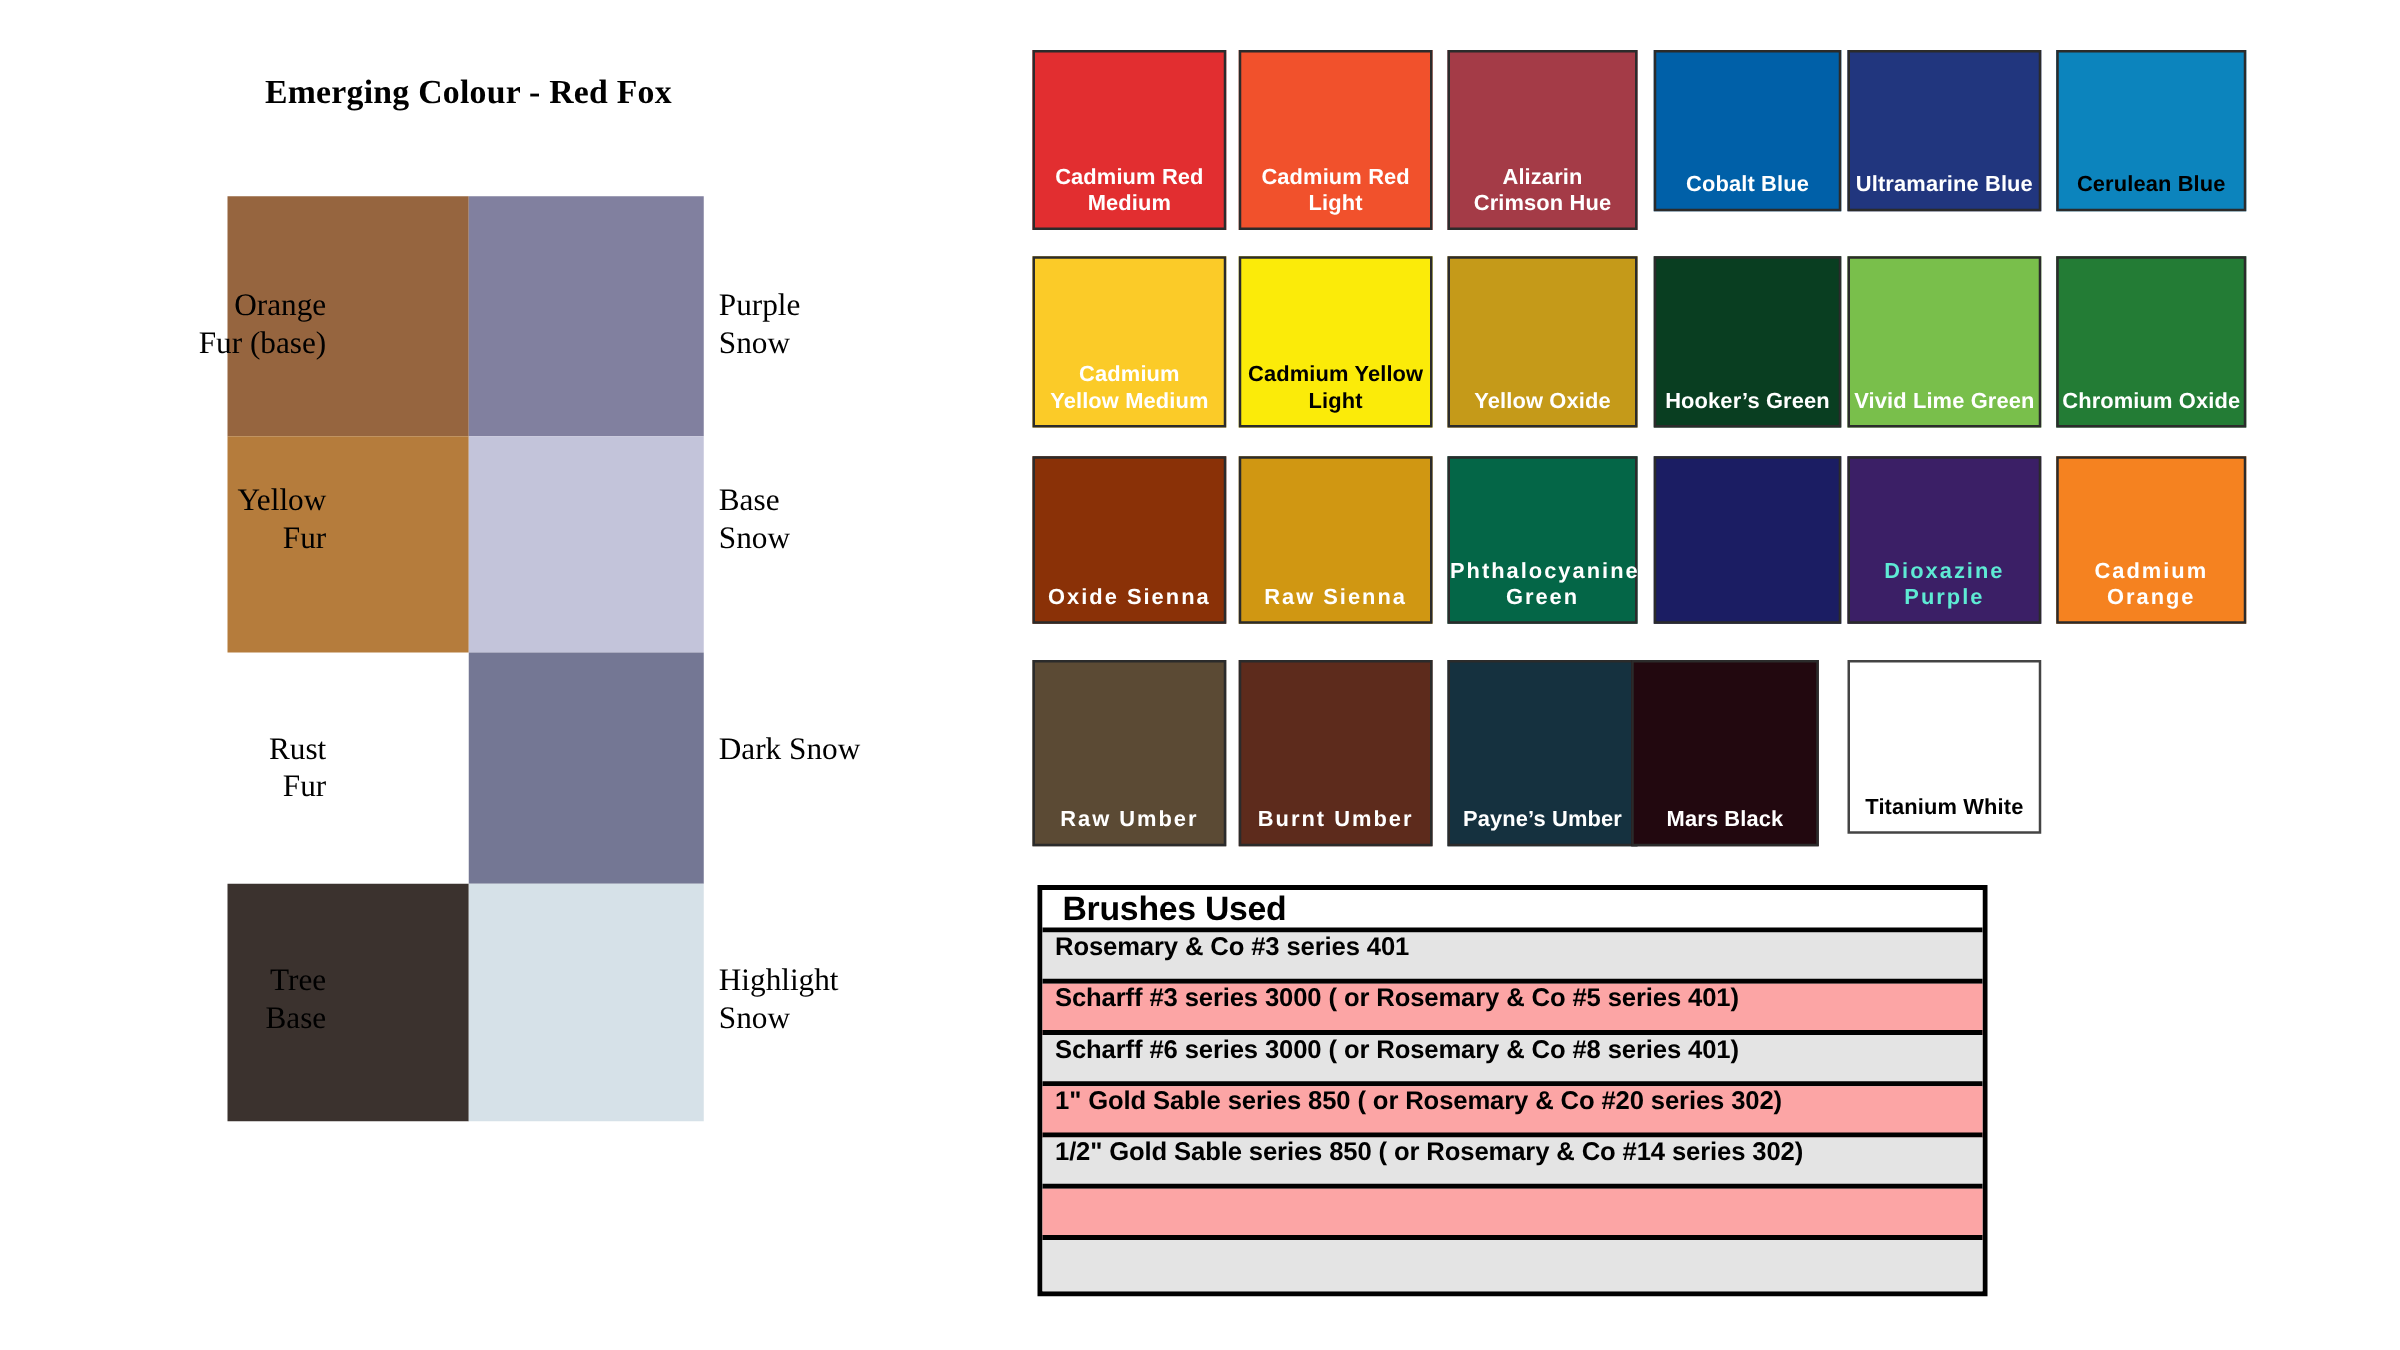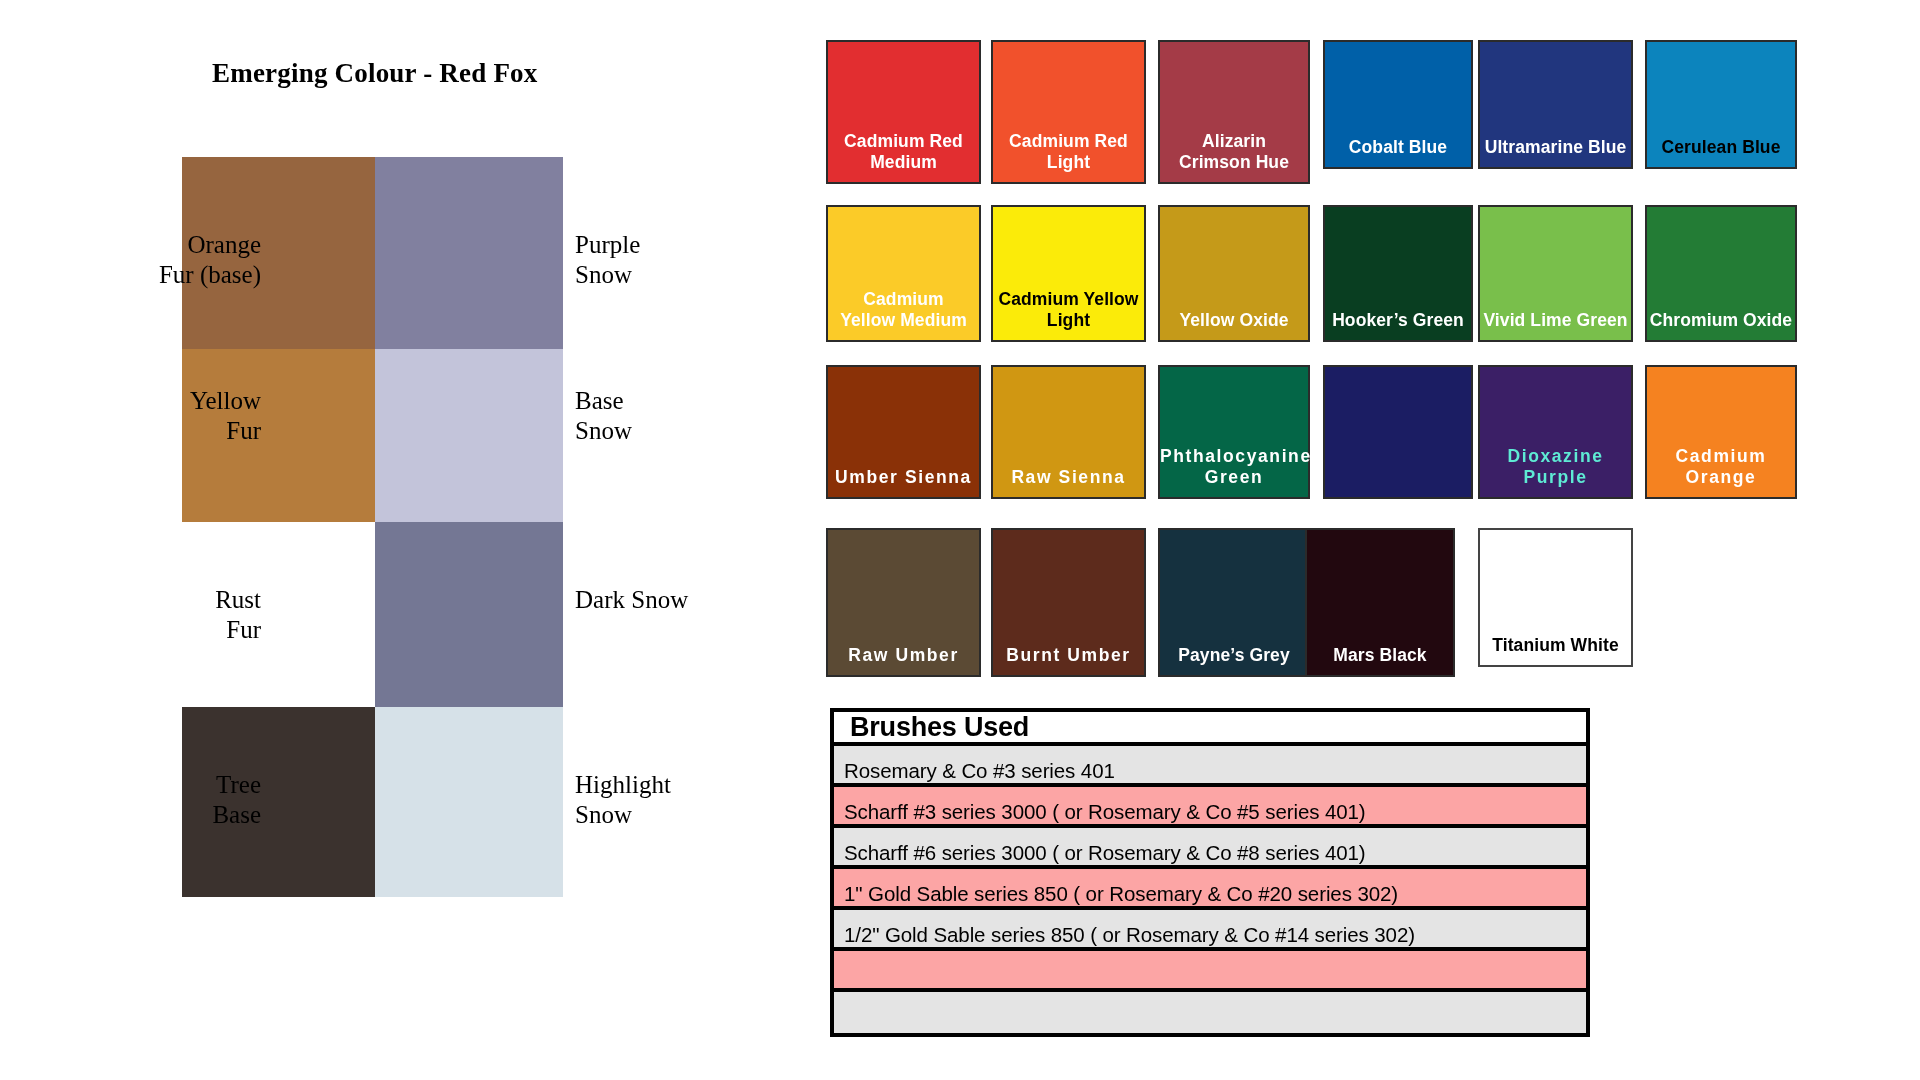--- a/index.html
+++ b/index.html
@@ -132,22 +132,23 @@
     font-weight: bold;
     font-size: 27px;
     color: #000000;
     letter-spacing: -0.2px;
   }
   .brush-row {
     box-sizing: border-box;
     height: 41px;
     border-bottom: 4px solid #000000;
     display: flex;
-    align-items: flex-end;
+    align-items: flex-start;
     padding-left: 10px;
+    font-weight: bold;
   }
   .brush-row:last-child { border-bottom: none; }
   .brush-row .br-text {
     font-family: "Liberation Sans", sans-serif;
     font-size: 20.5px;
     color: #000000;
     letter-spacing: -0.1px;
     white-space: nowrap;
   }
   .brush-row.shaded { background: #e4e4e4; }
@@ -236,21 +237,21 @@
     <div class="palette-swatch" style="left: 497px; top: 165px; width: 150px; height: 137px; background: rgb(9, 62, 33);">
       <span class="sw-label" style="color: rgb(255, 255, 255);">Hooker’s Green</span>
     </div>
     <div class="palette-swatch" style="left: 652px; top: 165px; width: 155px; height: 137px; background: rgb(121, 191, 75);">
       <span class="sw-label" style="color: rgb(255, 255, 255);">Vivid Lime Green</span>
     </div>
     <div class="palette-swatch" style="left: 819px; top: 165px; width: 152px; height: 137px; background: rgb(35, 124, 53);">
       <span class="sw-label" style="color: rgb(255, 255, 255);">Chromium Oxide</span>
     </div>
     <div class="palette-swatch spaced" style="left: 0px; top: 325px; width: 155px; height: 134px; background: rgb(138, 49, 7);">
-      <span class="sw-label" style="color: rgb(255, 255, 255);">Umber Sienna</span>
+      <span class="sw-label" style="color: rgb(255, 255, 255);">Oxide Sienna</span>
     </div>
     <div class="palette-swatch spaced" style="left: 165px; top: 325px; width: 155px; height: 134px; background: rgb(208, 151, 18);">
       <span class="sw-label" style="color: rgb(255, 255, 255);">Raw Sienna</span>
     </div>
     <div class="palette-swatch spaced" style="left: 332px; top: 325px; width: 152px; height: 134px; background: rgb(4, 102, 71);">
       <span class="sw-label" style="color: rgb(255, 255, 255);">Phthalocyanine
 Green</span>
     </div>
     <div class="palette-swatch spaced" style="left: 497px; top: 325px; width: 150px; height: 134px; background: rgb(27, 29, 99);">
       <span class="sw-label" style="color: rgb(255, 255, 255);"></span>
@@ -263,21 +264,21 @@
       <span class="sw-label" style="color: rgb(255, 255, 255);">Cadmium
 Orange</span>
     </div>
     <div class="palette-swatch spaced" style="left: 0px; top: 488px; width: 155px; height: 149px; background: rgb(91, 74, 52);">
       <span class="sw-label" style="color: rgb(255, 255, 255);">Raw  Umber</span>
     </div>
     <div class="palette-swatch spaced" style="left: 165px; top: 488px; width: 155px; height: 149px; background: rgb(93, 43, 28);">
       <span class="sw-label" style="color: rgb(255, 255, 255);">Burnt Umber</span>
     </div>
     <div class="palette-swatch" style="left: 332px; top: 488px; width: 152px; height: 149px; background: rgb(21, 49, 63);">
-      <span class="sw-label" style="color: rgb(255, 255, 255);">Payne’s Grey</span>
+      <span class="sw-label" style="color: rgb(255, 255, 255);">Payne’s Umber</span>
     </div>
     <div class="palette-swatch" style="left: 479px; top: 488px; width: 150px; height: 149px; background: rgb(34, 8, 15);">
       <span class="sw-label" style="color: rgb(255, 255, 255);">Mars Black</span>
     </div>
     <div class="palette-swatch" style="left: 652px; top: 488px; width: 155px; height: 139px; background: rgb(255, 255, 255); border-color: rgb(68, 68, 68);">
       <span class="sw-label" style="color: rgb(0, 0, 0);">Titanium White</span>
     </div>
   </div>
 
 <div id="brushes-table">

